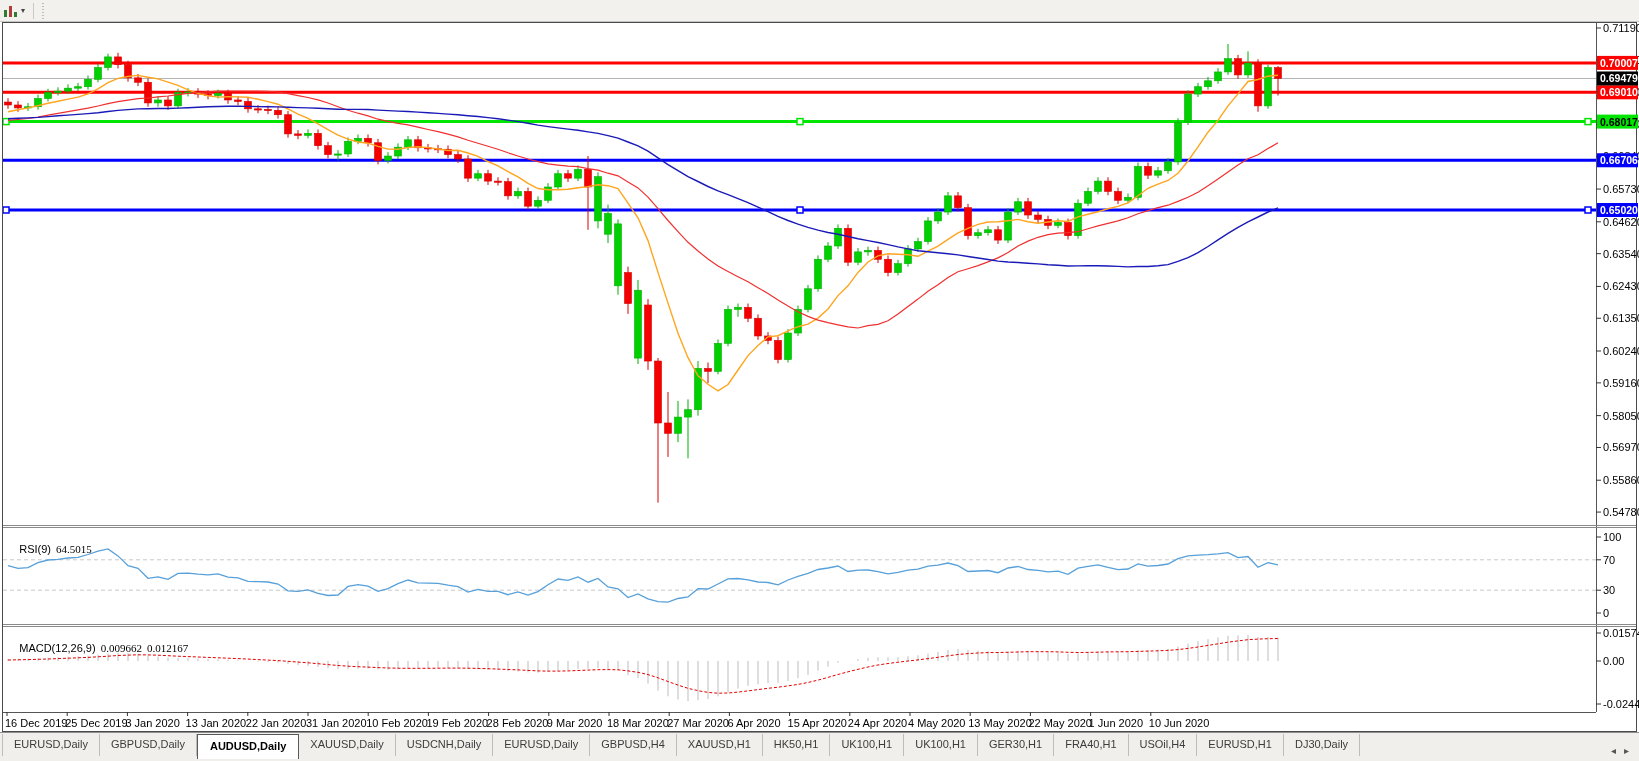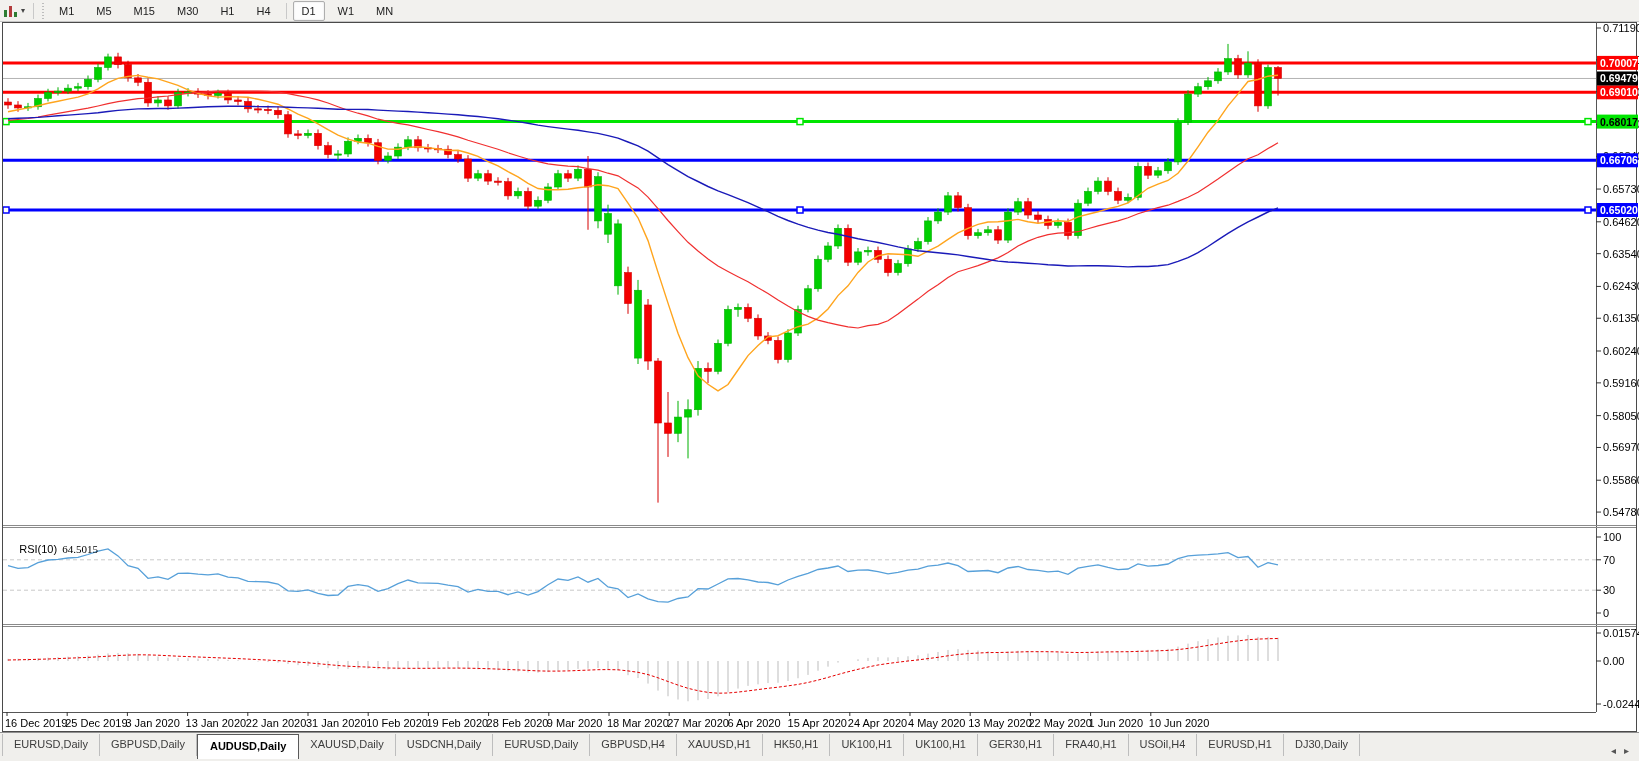--- a/index.html
+++ b/index.html
@@ -60,36 +60,27 @@
     <div class="tb-iconbox">
       <span class="chart-glyph">
           <i></i>
           <i></i>
           <i></i>
         </span>
       <span class="caret">▾</span>
     </div>
     <div class="tb-sep"></div>
     <div class="tb-grip"></div>
-    <div id="tf-buttons" style="display:flex;align-items:center;">
-        <div class="tf-btn">M1</div>
-        <div class="tf-btn">M5</div>
-        <div class="tf-btn">M15</div>
-        <div class="tf-btn">M30</div>
-        <div class="tf-btn">H1</div>
-        <div class="tf-btn">H4</div>
-        <div class="tb-sep"></div>
-        <div class="tf-btn active">D1</div>
-        <div class="tf-btn">W1</div>
-        <div class="tf-btn">MN</div>
-      </div>
   </div>
 
   <div class="ovl" id="rsi-label">
-    <span>RSI(10)</span><span class="v">64.5015</span>
+    <span>RSI(9)</span><span class="v">64.5015</span>
+  </div>
+  <div class="ovl" id="macd-label">
+    <span>MACD(12,26,9)</span><span class="v">0.009662</span><span class="v">0.012167</span>
   </div>
 
   <svg id="chart-svg" width="1639" height="761">
       <g>
         <line x1="3" y1="78.47197640117982" x2="1596" y2="78.47197640117982" stroke="#b3b3b3" stroke-width="1"></line>
         <line x1="3" y1="62.89675516224191" x2="1596" y2="62.89675516224191" stroke="#ff0000" stroke-width="3"></line>
         <line x1="3" y1="92.30678466076675" x2="1596" y2="92.30678466076675" stroke="#ff0000" stroke-width="3"></line>
         <line x1="3" y1="121.59882005899684" x2="1596" y2="121.59882005899684" stroke="#00e600" stroke-width="3"></line>
         <rect x="3" y="118.59882005899684" width="6" height="6" fill="#ffffff" stroke="#00e600" stroke-width="1.5"></rect>
         <rect x="797" y="118.59882005899684" width="6" height="6" fill="#ffffff" stroke="#00e600" stroke-width="1.5"></rect>

